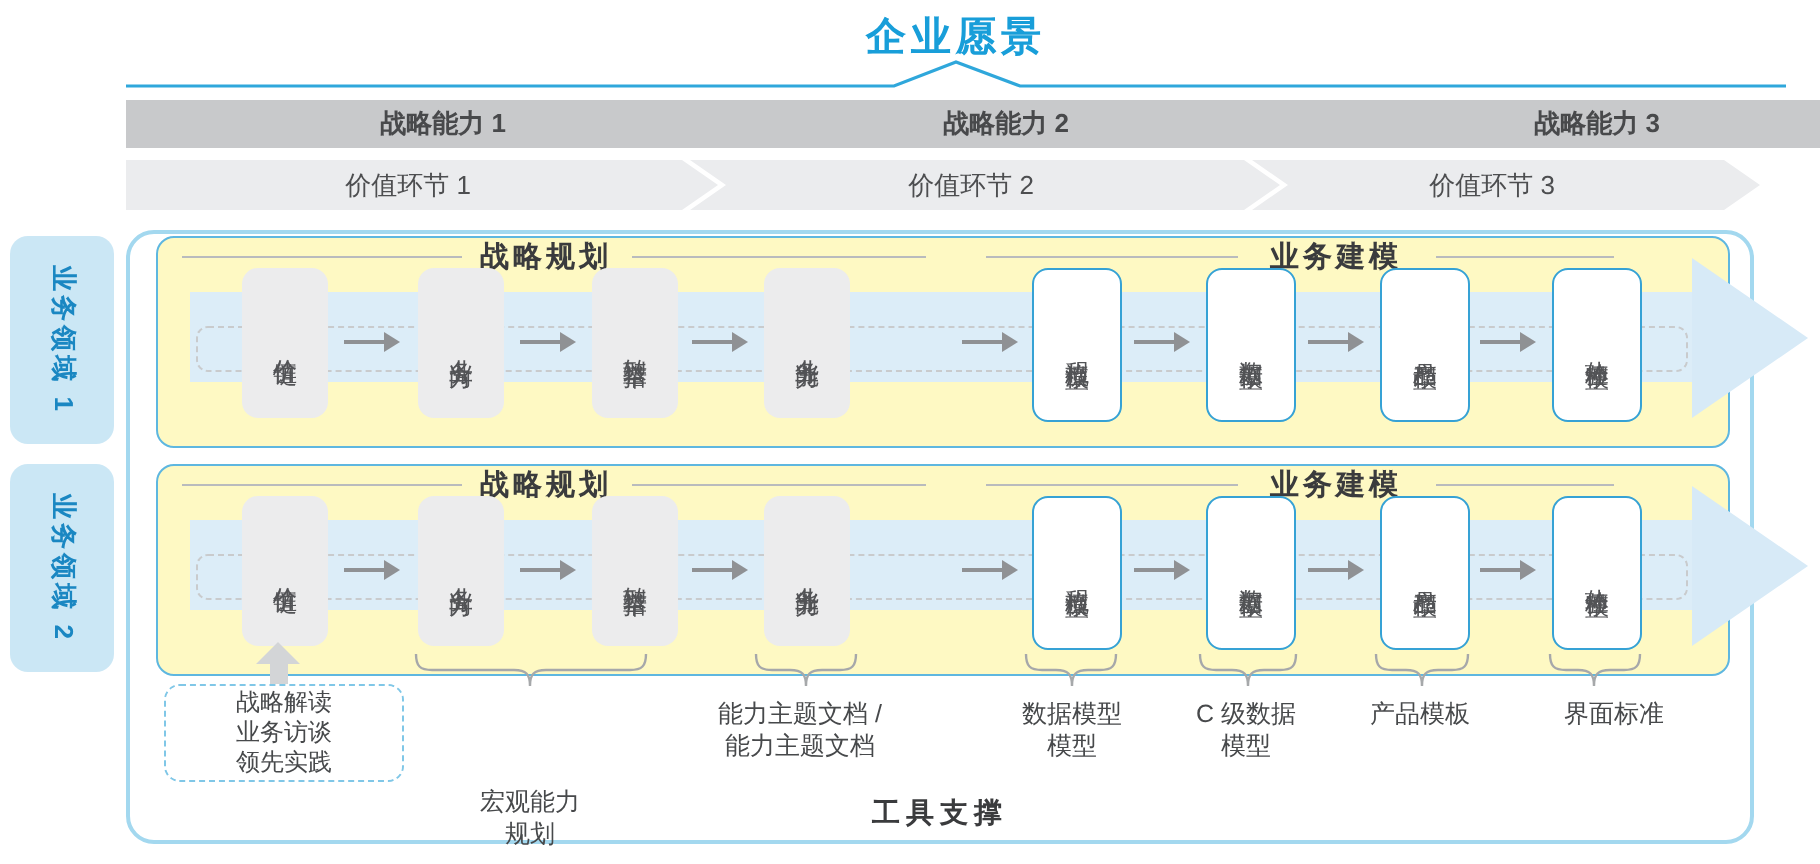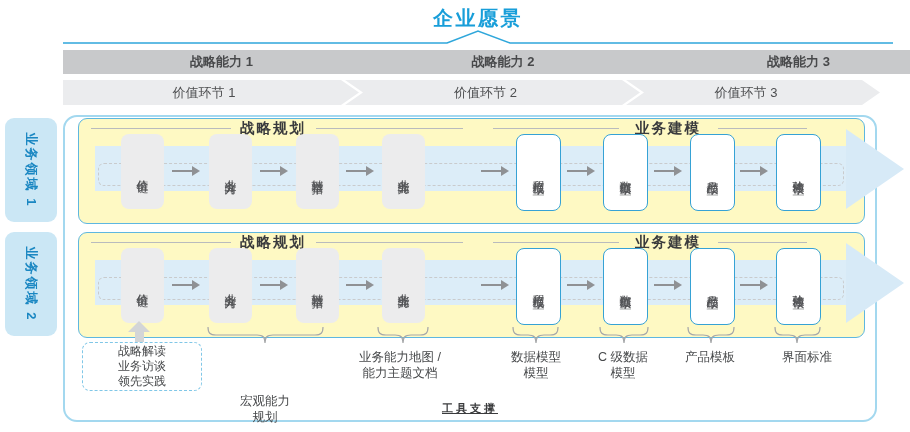--- a/index.html
+++ b/index.html
@@ -28,21 +28,21 @@
   
   .domain{position:absolute;left:5px;width:52px;height:104px;background:#cbe7f5;border-radius:9px;
           display:flex;align-items:center;justify-content:center;z-index:2;}
   .domain span{transform:rotate(90deg);white-space:nowrap;font-size:13px;font-weight:bold;
                letter-spacing:2px;color:#1a87c2;}
 
   
   .outer{position:absolute;left:63px;top:115px;width:810px;height:303px;
          border:2px solid #a3d8ef;border-radius:14px;background:#fff;z-index:1;}
   .tool-label{position:absolute;left:0;right:0;bottom:4px;text-align:center;
-              font-size:11px;font-weight:bold;letter-spacing:3px;color:#3a3b3d;text-decoration:underline;}
+              font-size:14px;font-weight:bold;letter-spacing:3px;color:#3a3b3d;}
 
   
   .row{position:absolute;left:78px;width:785px;height:104px;border:1.2px solid #5eb7e0;
        border-radius:9px;background:#fef9c3;z-index:2;}
   .band{position:absolute;left:16px;top:27px;width:751px;height:45px;background:#dcedf8;}
   .bandtip{position:absolute;left:767px;top:10px;width:58px;height:80px;background:#d7eaf7;
            clip-path:polygon(0 0,100% 50%,0 100%);}
   .track{position:absolute;left:19px;top:44px;width:744px;height:21px;
          border:1.4px dashed #c9cbcd;border-radius:6px;}
   .hline{position:absolute;top:9px;height:1px;background:#b9bbbd;}
@@ -221,21 +221,21 @@
     <span>战略解读</span>
     <span>业务访谈</span>
     <span>领先实践</span>
   </div>
 
   <div class="note" style="left:195px;margin-top:44px;">
     <span>宏观能力</span>
     <span>规划</span>
   </div>
   <div class="note" style="left:330px;">
-    <span>业务能力地图 /</span>
+    <span>能力主题文档 /</span>
     <span>能力主题文档</span>
   </div>
   <div class="note" style="left:466px;">
     <span>数据模型</span>
     <span>模型</span>
   </div>
   <div class="note" style="left:553px;">
     <span>C 级数据</span>
     <span>模型</span>
   </div>

